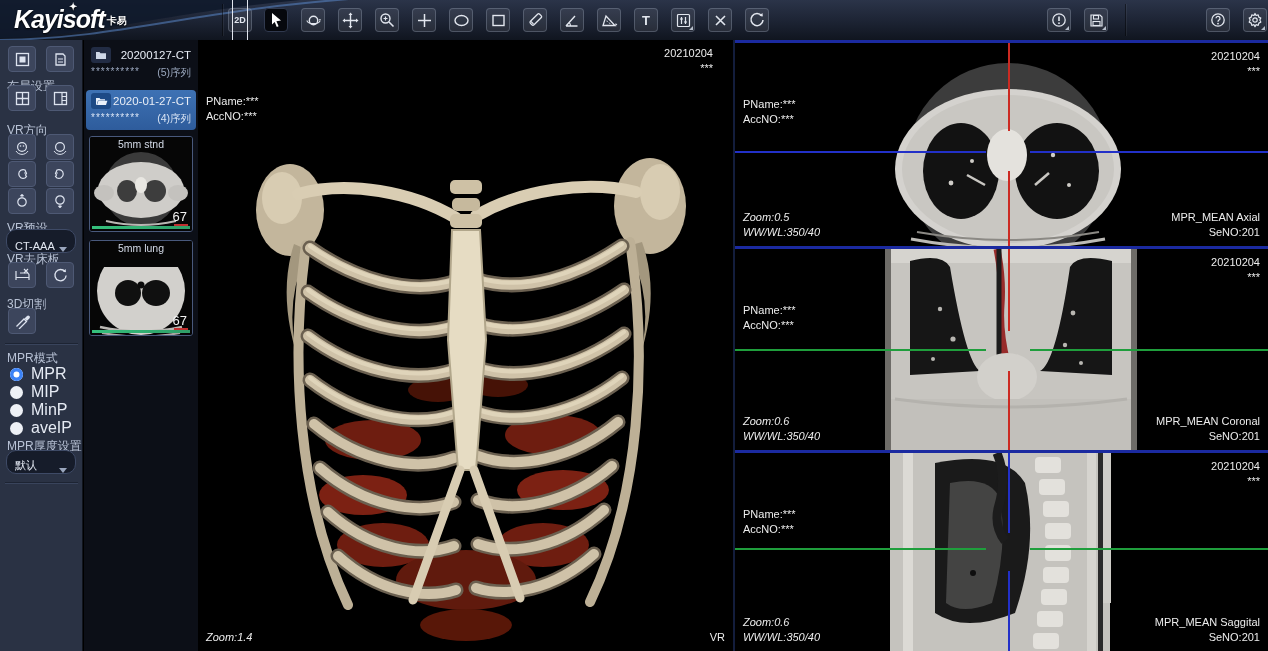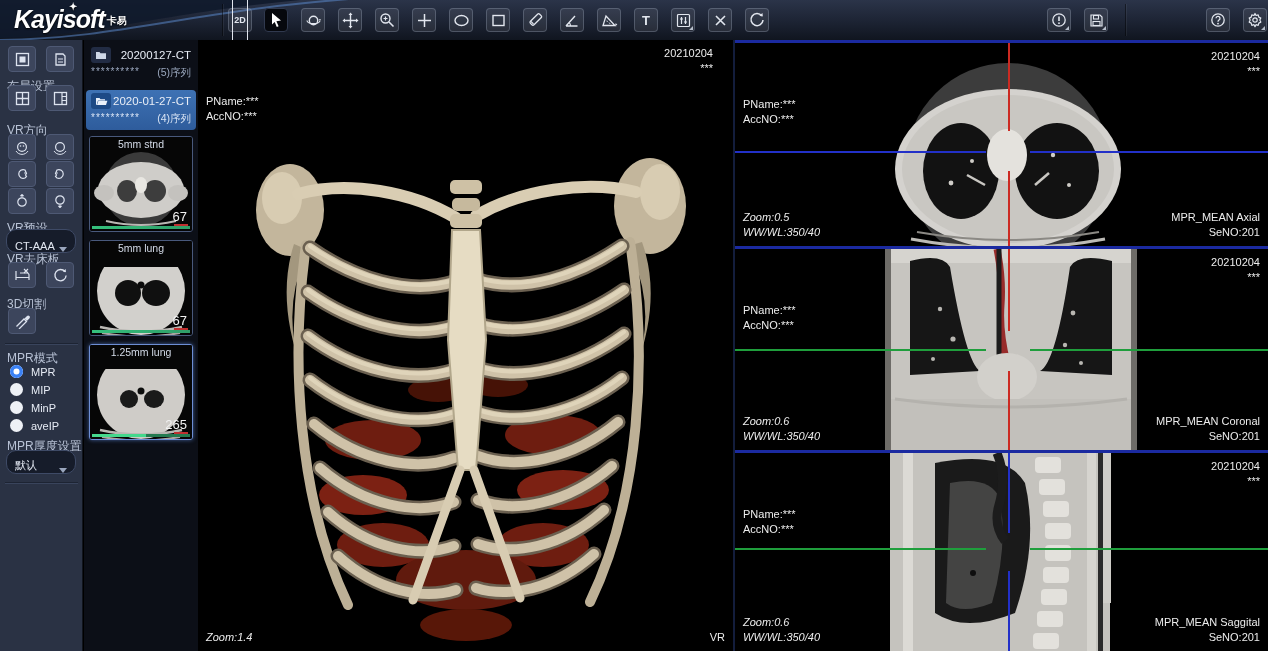--- a/index.html
+++ b/index.html
@@ -38,21 +38,21 @@
   .sbtn svg { display:block; }
   .sb-select { position:absolute; left:6px; width:70px; height:24px; border-radius:10px;
     background:#161c2a; border:1px solid #3e4a66; color:#e2e7f1; font-size:11px;
     display:flex; align-items:flex-end; padding:0 8px; cursor:pointer; }
   .sb-select .chev { margin-left:auto; width:0; height:0; border-left:4px solid transparent;
     border-right:4px solid transparent; border-top:5px solid #9aa6bd; }
   .radio-row { position:absolute; left:10px; display:flex; align-items:center; gap:8px; cursor:pointer; }
   .radio-dot { width:13px; height:13px; border-radius:50%; background:#eef1f6; }
   .radio-dot.checked { background:#3b82f6; box-shadow:inset 0 0 0 3.5px #3b82f6, inset 0 0 0 9px #fff;
     background:radial-gradient(circle, #fff 0 3px, #3b82f6 3.5px); }
-  .radio-label { font-size:11px; color:#e6ebf4; }
+  .radio-label { font-size:16px; color:#e6ebf4; }
   .sb-divider { position:absolute; left:5px; width:73px; height:1px; background:#1d2433; box-shadow:0 1px 0 #39445c; }
 
   
   #series { position:absolute; left:84px; top:40px; width:114px; height:611px; background:#0c0f17; }
   .study { position:absolute; left:2px; width:110px; height:40px; border-radius:4px; padding:3px 5px; cursor:pointer; }
   .study.selected { background:linear-gradient(180deg,#3e72b4,#2e5c9c); }
   .study .row1 { display:flex; align-items:center; }
   .study .ficon { width:20px; height:16px; border-radius:3px; background:#222c44;
     display:flex; align-items:center; justify-content:center; }
   .study.selected .ficon { background:#1d4a86; }
@@ -403,36 +403,20 @@
         <ellipse cx="66" cy="52" rx="14" ry="13" fill="#101010"></ellipse>
         <circle cx="51" cy="44" r="3.5" fill="#0c0c0c"></circle>
         <path d="M10,86 Q51,95 92,86" stroke="#b9b7b3" stroke-width="2.5" fill="none"></path>
         <path d="M12,92 Q51,99 90,92" stroke="#a9a7a3" stroke-width="2" fill="none"></path>
       </svg>
       <span class="tcount">67</span>
       <span class="reddash"></span>
       <span class="gbar"></span>
     </div>
 
-    <div class="thumb selected" style="top:304px">
-      <span class="tlabel">1.25mm lung</span>
-      <svg width="102" height="99" viewBox="0 0 102 99">
-        <rect width="102" height="99" fill="#060606"></rect>
-        <circle cx="51" cy="50" r="44" fill="#cfccc8"></circle>
-        <rect x="0" y="0" width="102" height="24" fill="#060606"></rect>
-        <ellipse cx="39" cy="54" rx="9" ry="9" fill="#1a1a1a"></ellipse>
-        <ellipse cx="64" cy="54" rx="10" ry="9" fill="#1a1a1a"></ellipse>
-        <circle cx="51" cy="46" r="3.5" fill="#0c0c0c"></circle>
-        <path d="M10,85 Q51,94 92,85" stroke="#b9b7b3" stroke-width="2.5" fill="none"></path>
-        <path d="M12,92 Q51,99 90,92" stroke="#a9a7a3" stroke-width="2" fill="none"></path>
-      </svg>
-      <span class="tcount">265</span>
-      <span class="reddash"></span>
-      <span class="gbar partial"></span>
-    </div>
 
   </div>
 
   <div id="vr-viewport">
     <svg class="viewport-img" width="535" height="611" viewBox="0 0 535 611">
       <rect width="535" height="611" fill="#000"></rect>
 
       <ellipse cx="92" cy="170" rx="34" ry="46" fill="#c3b69c"></ellipse>
       <ellipse cx="84" cy="158" rx="20" ry="26" fill="#d8ccb2"></ellipse>
       <ellipse cx="452" cy="166" rx="36" ry="48" fill="#c3b69c"></ellipse>

